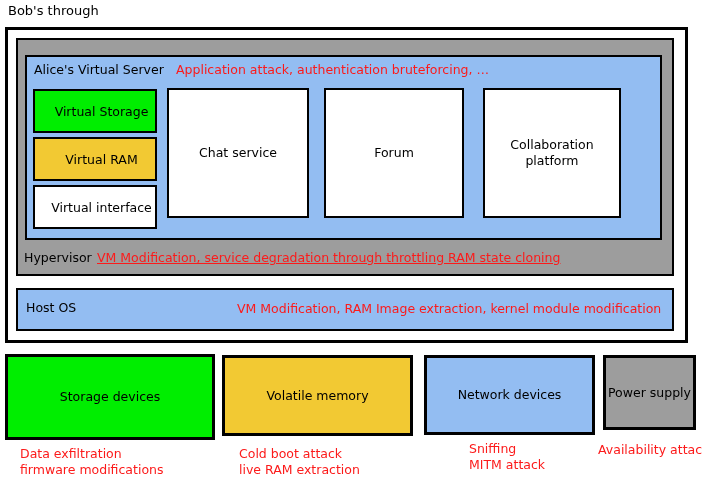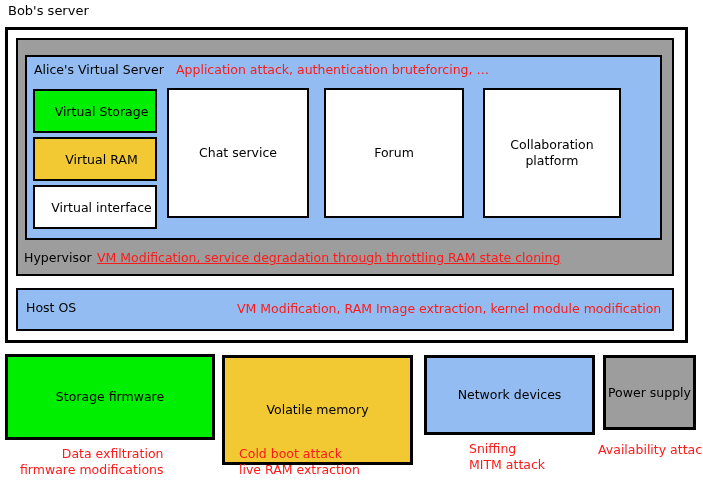--- a/index.html
+++ b/index.html
@@ -135,39 +135,39 @@
     border: 3px solid #000000;
     display: flex;
     align-items: center;
     justify-content: center;
     text-align: center;
     font-size: 12.5px;
     color: #000000;
     line-height: 16px;
   }
   #hw-storage { left: 5px;   top: 354px; width: 210px; height: 86px; background: #00ee00; }
-  #hw-memory  { left: 222px; top: 355px; width: 191px; height: 110px; background: #f2c933; }
+  #hw-memory  { left: 222px; top: 355px; width: 191px; height: 81px; background: #f2c933; }
   #hw-network { left: 424px; top: 355px; width: 171px; height: 80px; background: #93bdf2; }
   #hw-power   { left: 603px; top: 355px; width: 93px;  height: 75px; background: #9d9d9d; }
 
   .hw-attack {
     font-size: 12.5px;
     color: #fc1a1a;
     line-height: 16px;
     white-space: pre;
   }
-  #attack-storage { left: 20px;  top: 446px; text-align: right; }
+  #attack-storage { left: 20px;  top: 446px; }
   #attack-memory  { left: 239px; top: 446px; }
   #attack-network { left: 469px; top: 441px; }
   #attack-power   { left: 598px; top: 442px; }
 </style>
 </head>
 <body>
 
-<div class="abs" id="page-title">Bob's server</div>
+<div class="abs" id="page-title">Bob's through</div>
 
 <div class="abs" id="server-outer"></div>
 
 <div class="abs" id="hypervisor-box"></div>
 
 <div class="abs" id="vm-box"></div>
 
 <div class="abs" id="vm-label">Alice's Virtual Server</div>
 <div class="abs" id="vm-attack">Application attack, authentication bruteforcing, …</div>
 
@@ -179,21 +179,21 @@
 <div class="abs service" id="service-forum">Forum</div>
 <div class="abs service" id="service-collab">Collaboration platform</div>
 
 <div class="abs" id="hypervisor-label">Hypervisor</div>
 <div class="abs" id="hypervisor-attack">VM Modification, service degradation through throttling RAM state cloning</div>
 
 <div class="abs" id="hostos-box"></div>
 <div class="abs" id="hostos-label">Host OS</div>
 <div class="abs" id="hostos-attack">VM Modification, RAM Image extraction, kernel module modification</div>
 
-<div class="abs hw" id="hw-storage">Storage firmware</div>
+<div class="abs hw" id="hw-storage">Storage devices</div>
 <div class="abs hw" id="hw-memory">Volatile memory</div>
 <div class="abs hw" id="hw-network">Network devices</div>
 <div class="abs hw" id="hw-power">Power supply</div>
 
 <div class="abs hw-attack" id="attack-storage">Data exfiltration
 firmware modifications</div>
 <div class="abs hw-attack" id="attack-memory">Cold boot attack
 live RAM extraction</div>
 <div class="abs hw-attack" id="attack-network">Sniffing
 MITM attack</div>

